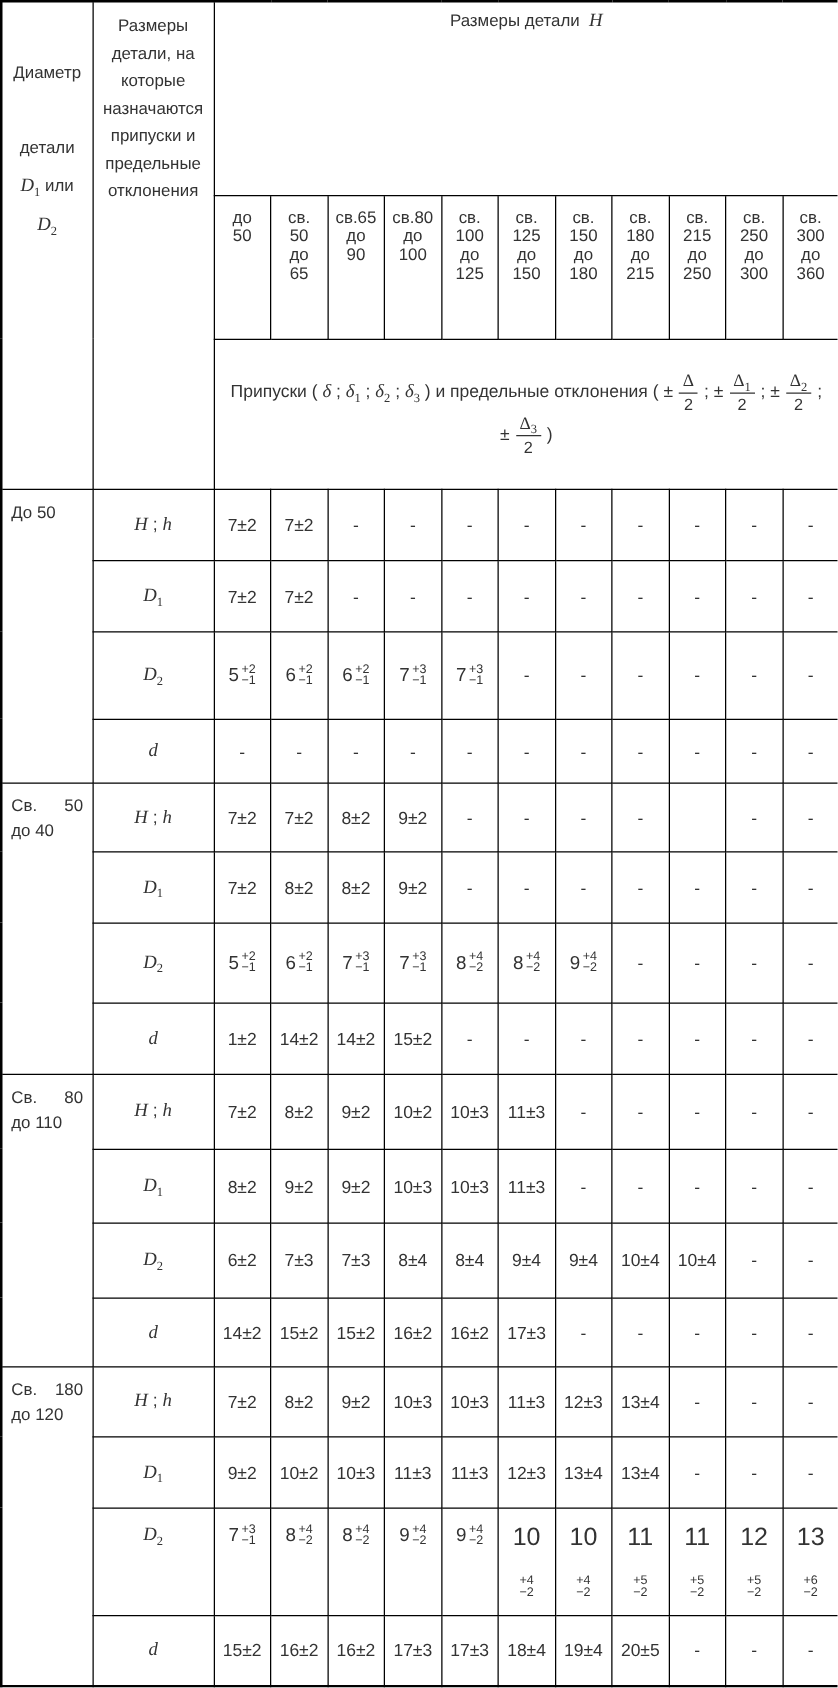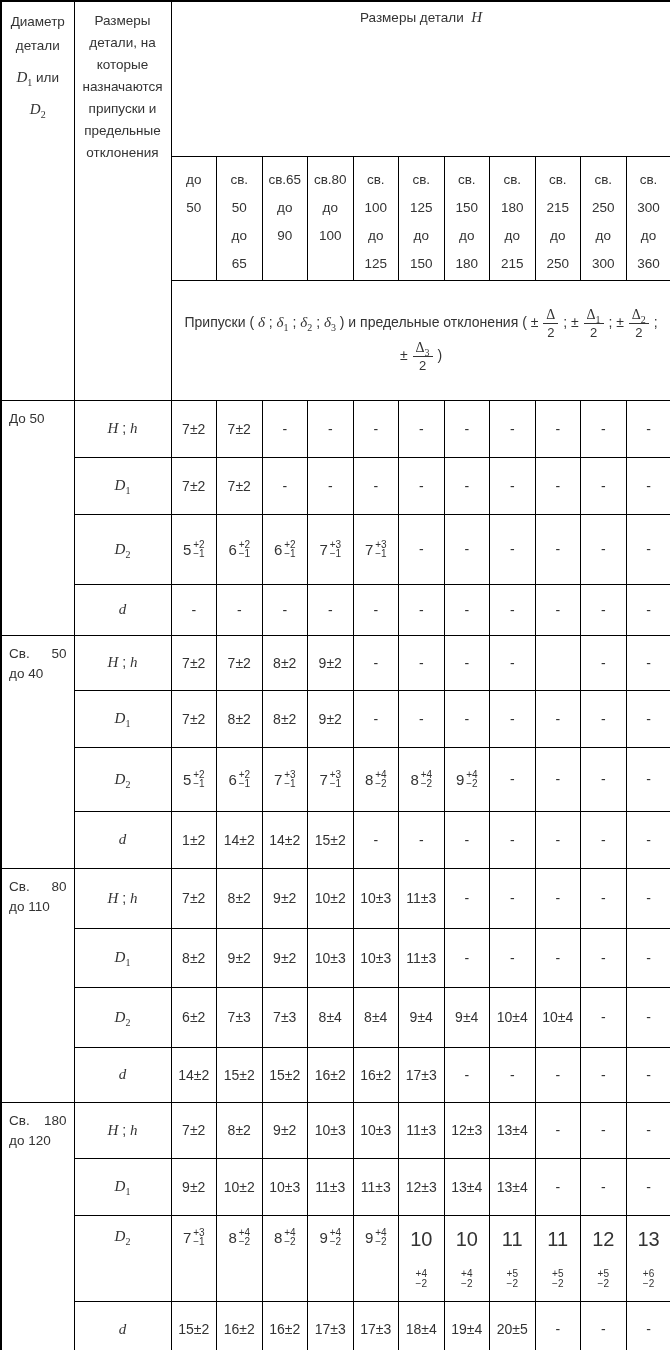--- a/index.html
+++ b/index.html
@@ -9,27 +9,27 @@
   td { border:1px solid #000; padding:2px; text-align:center; vertical-align:middle;
        font-size:14px; overflow:hidden; }
   .m { font-family:"Liberation Serif", serif; font-style:italic; font-size:15px; }
   sub { font-size:10px; font-style:normal; font-family:"Liberation Serif", serif; line-height:0; }
 
   tr.hrow1 { height:155px; }
   tr.hrow2 { height:115px; }
   tr.hrow3 { height:120px; }
 
   td.diam { vertical-align:top; padding-top:8px; font-size:13.5px; }
-  td.diam div { line-height:24px; }
+  td.diam div { line-height:24px;margin-top:36px; }
   td.diam .mathline { margin-top:7px; }
   td.sizes { vertical-align:top; padding-top:8px; font-size:13.5px; }
   td.sizes .sizes-text { line-height:22px; }
   td.hcell { vertical-align:top; padding-top:7px; font-size:13.5px; }
   td.subcol { vertical-align:top; padding-top:9px; white-space:pre-line;
-              line-height:28px; font-size:13.5px; }
+              line-height:15px; font-size:13.5px; }
   td.allow { font-size:14px; line-height:1.25; padding:4px 10px; }
 
   .frac { display:inline-block; vertical-align:middle; text-align:center;
           font-size:13px; line-height:15px; margin:0 1px; }
   .frac .fnum { display:block; border-bottom:1px solid #333; padding:0 3px 1px 3px; }
   .frac .fden { display:block; padding-top:1px; }
   .frac .m { font-style:normal; font-size:14px; }
 
   td.glabel { vertical-align:top; padding:8px 7px 0 7px; font-size:13.5px; text-align:left; }
   .gl1 { display:flex; justify-content:space-between; line-height:20px; }

